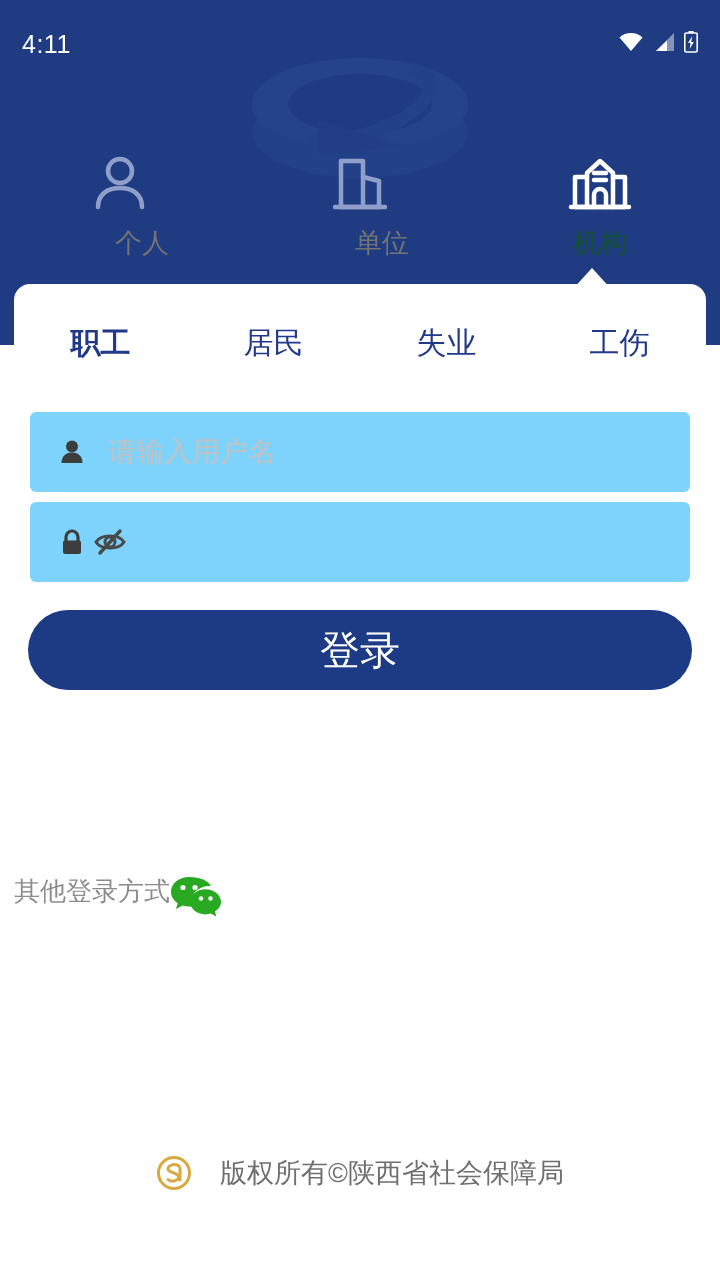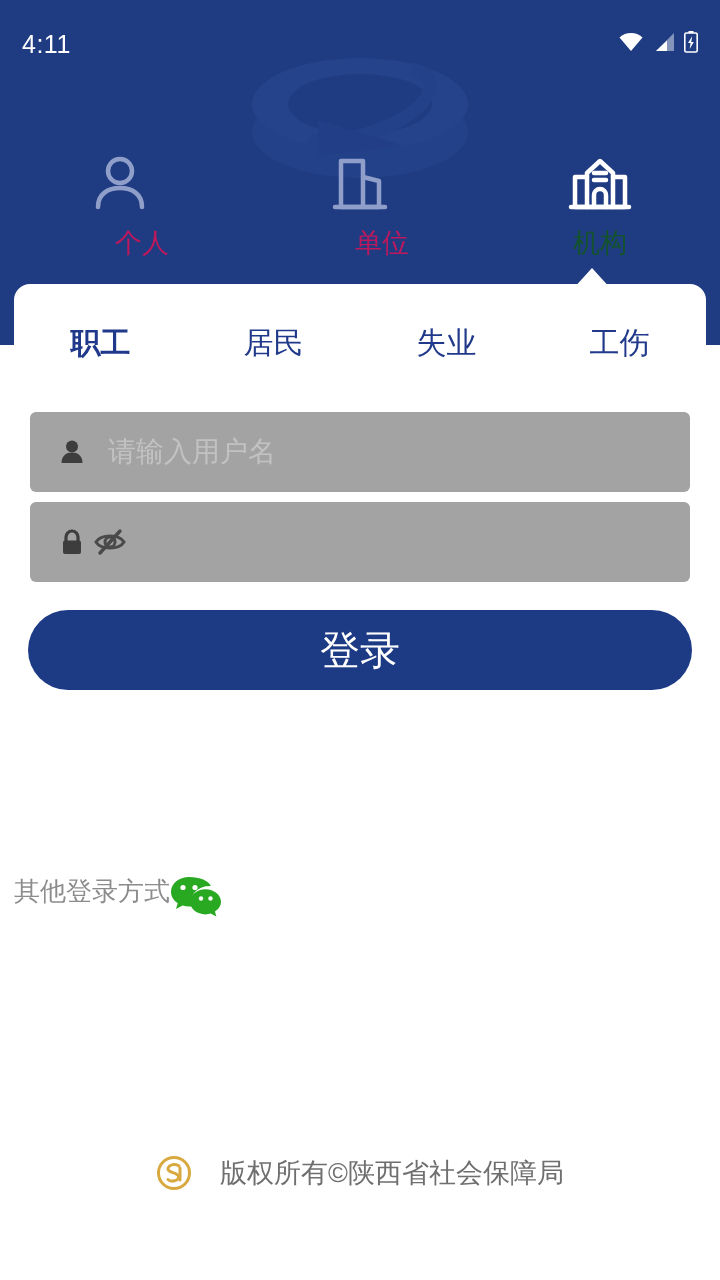--- a/index.html
+++ b/index.html
@@ -122,21 +122,21 @@
     display: flex;
     align-items: center;
     justify-content: center;
     margin-bottom: 10px;
   }
   .role-label {
     font-size: 27px;
     line-height: 1;
   }
   .role-tab.inactive .role-icon svg { stroke: #8f9fc9; }
-  .role-tab.inactive .role-label   { color: #be185d; margin-left: 44px; }
+  .role-tab.inactive .role-label   { color: #737373; margin-left: 44px; }
   .role-tab.active   .role-icon svg { stroke: #ffffff; }
   .role-tab.active   .role-label   { color: #14532d; }
 
   .tab-caret {
     position: absolute;
     top: 268px;
     width: 0; height: 0;
     border-left: 20px solid transparent;
     border-right: 20px solid transparent;
     border-bottom: 22px solid #ffffff;
@@ -179,21 +179,21 @@
     line-height: 1;
   }
   .subtab.active { font-weight: bold; }
 
   
   .field {
     position: absolute;
     left: 16px;
     width: 660px;
     height: 80px;
-    background: #a3a3a3;
+    background: #7dd3fc;
     border-radius: 6px;
     display: flex;
     align-items: center;
     padding: 0 26px;
   }
   .field.username { top: 128px; }
   .field.password { top: 218px; }
   .field-icon {
     width: 32px;
     display: flex;

